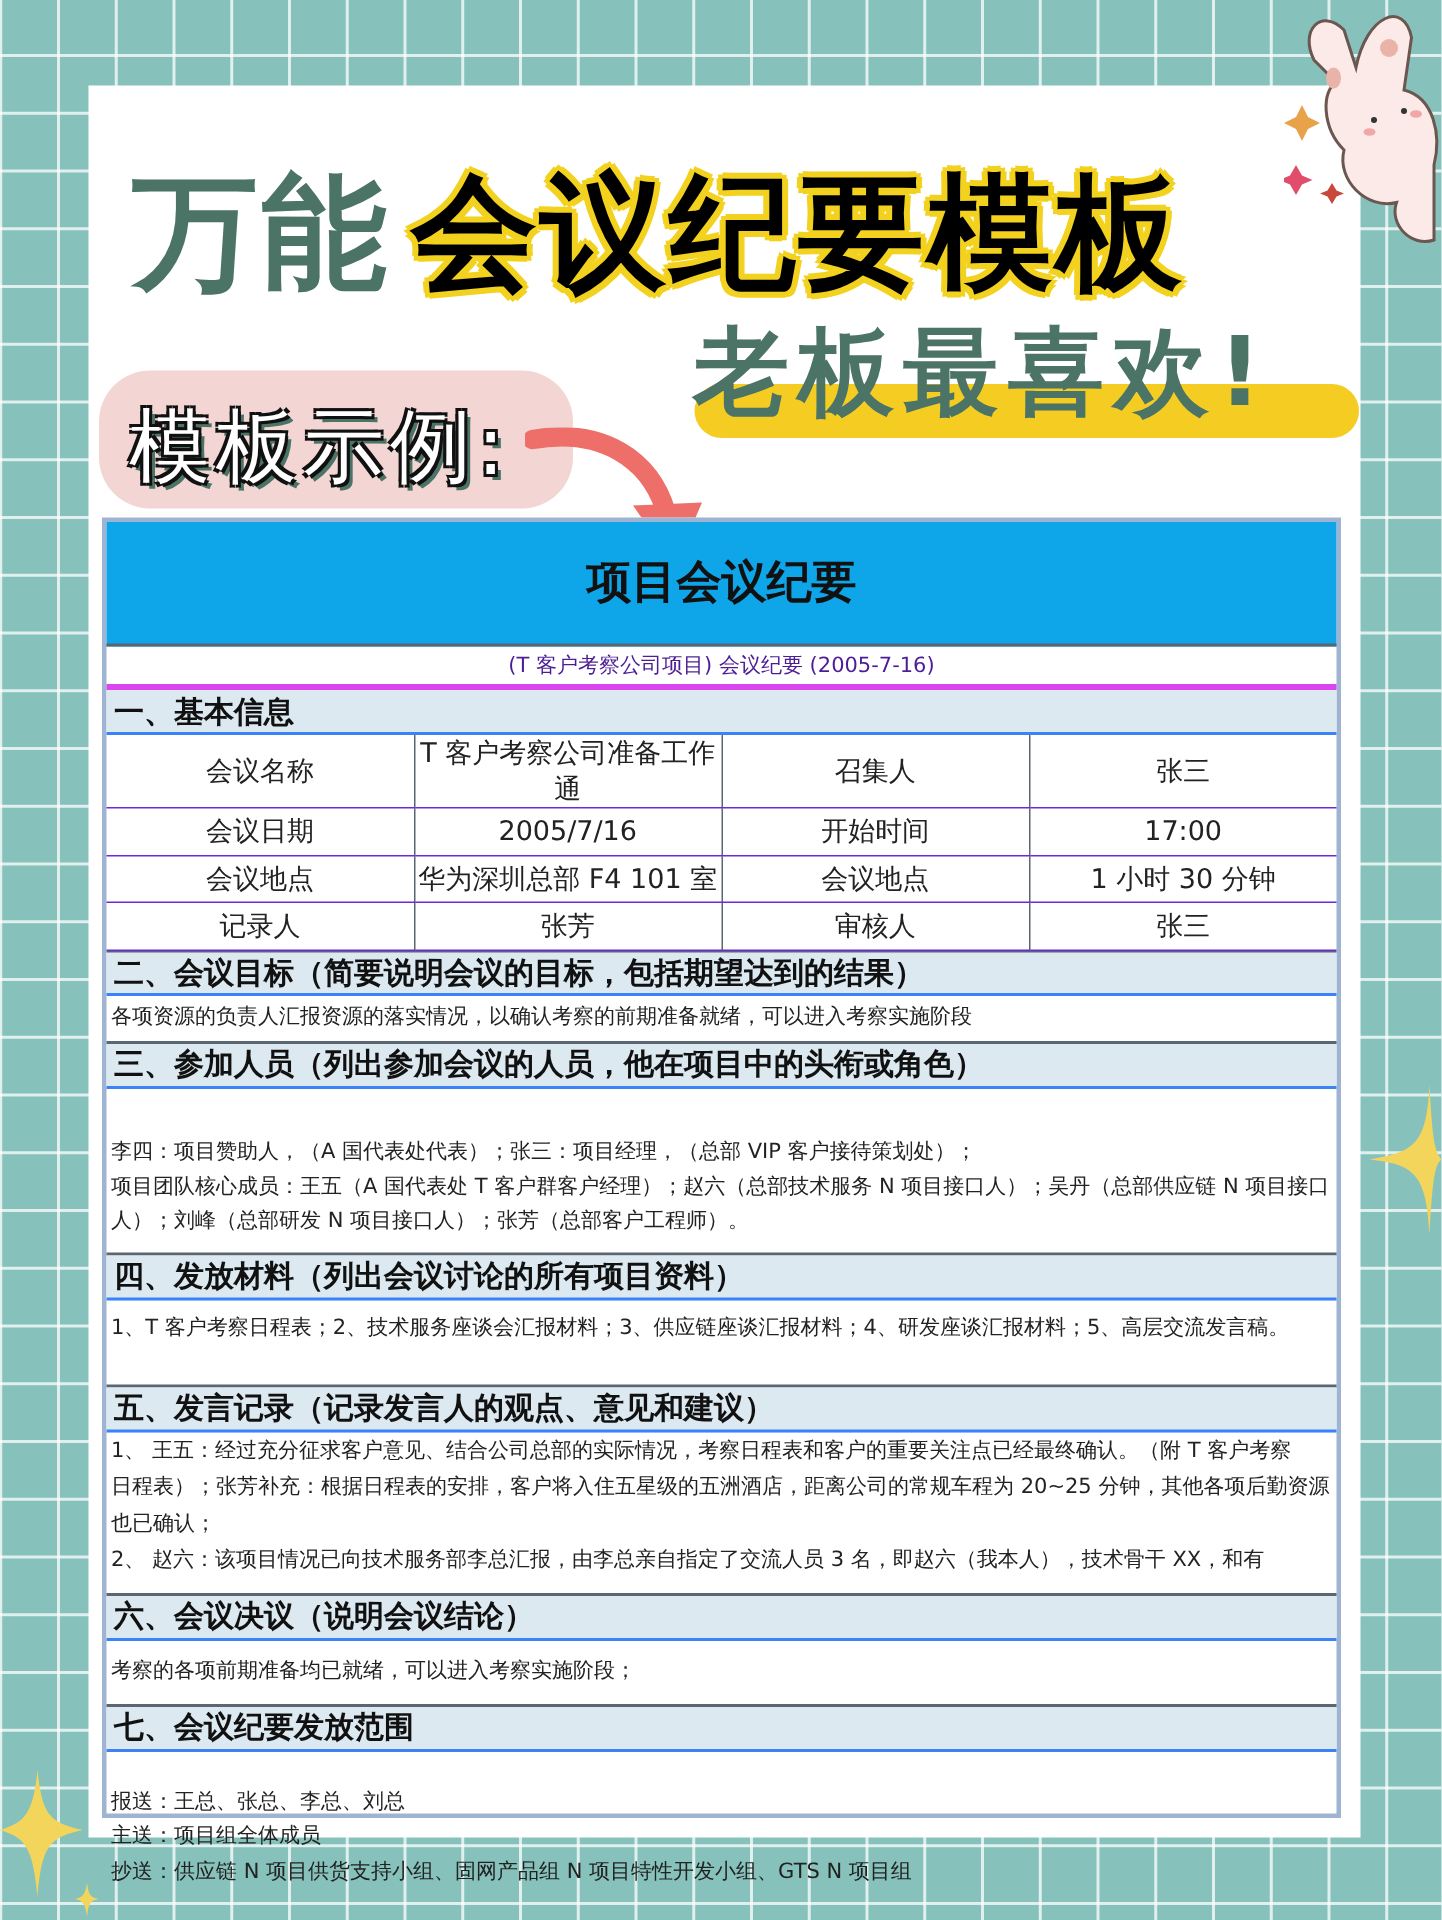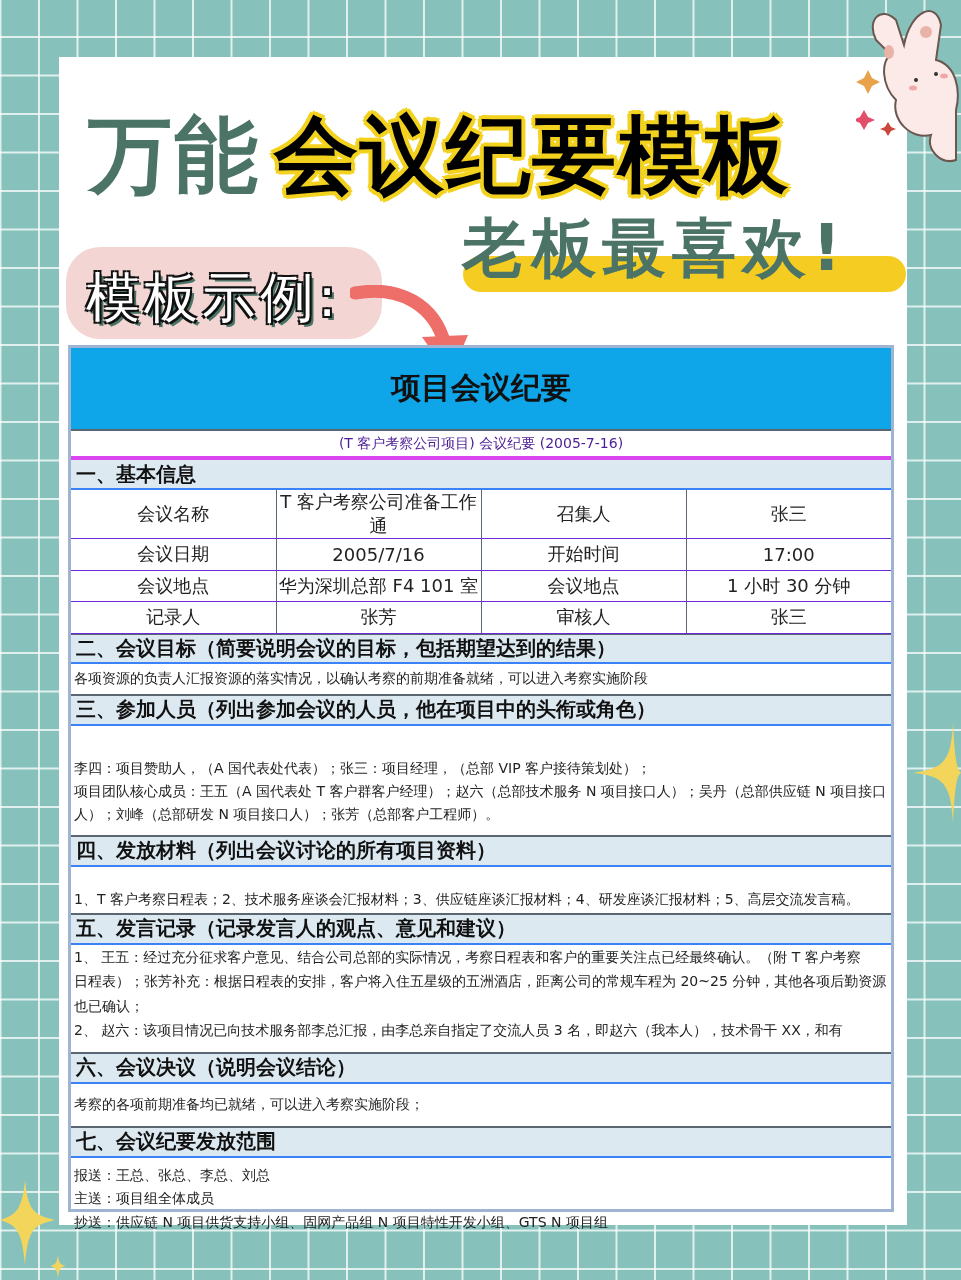--- a/index.html
+++ b/index.html
@@ -75,24 +75,24 @@
     text-align: center; font-size: 18px; color: #222; width: 25%;
   }
   .info-table td:last-child { border-right: none; margin-left: 23px; }
   .body-text {
     padding: 2px 3px; font-size: 14px; line-height: 23px; color: #222;
     border-bottom: 2px solid #5b6673;
   }
   .body-text p { margin: 0; }
   .b2 { height: 32px; display: flex; align-items: center; }
   .b3 { height: 88px; padding-top: 8px; margin-top: 23px; }
-  .b4 { height: 48px; padding-top: 21px; }
+  .b4 { height: 58px; padding-top: 7px; }
   .b5 { height: 109px; line-height: 24.5px; overflow: hidden; padding-top: 0; }
   .b6 { height: 44px; display: flex; align-items: center; }
-  .b7 { border-bottom: none; padding-top: 6px; line-height: 23.5px; }
+  .b7 { border-bottom: none; padding-top: 22px; line-height: 23.5px; }
 
   .bunny { position: absolute; left: 856px; top: 0; width: 105px; height: 165px; }
   .sparkle-r { position: absolute; left: 913px; top: 718px; width: 48px; height: 110px; }
   .sparkle-l { position: absolute; left: 0; top: 1170px; width: 70px; height: 110px; }
 </style>
 </head>
 <body>
 
 <div class="card"></div>
 

